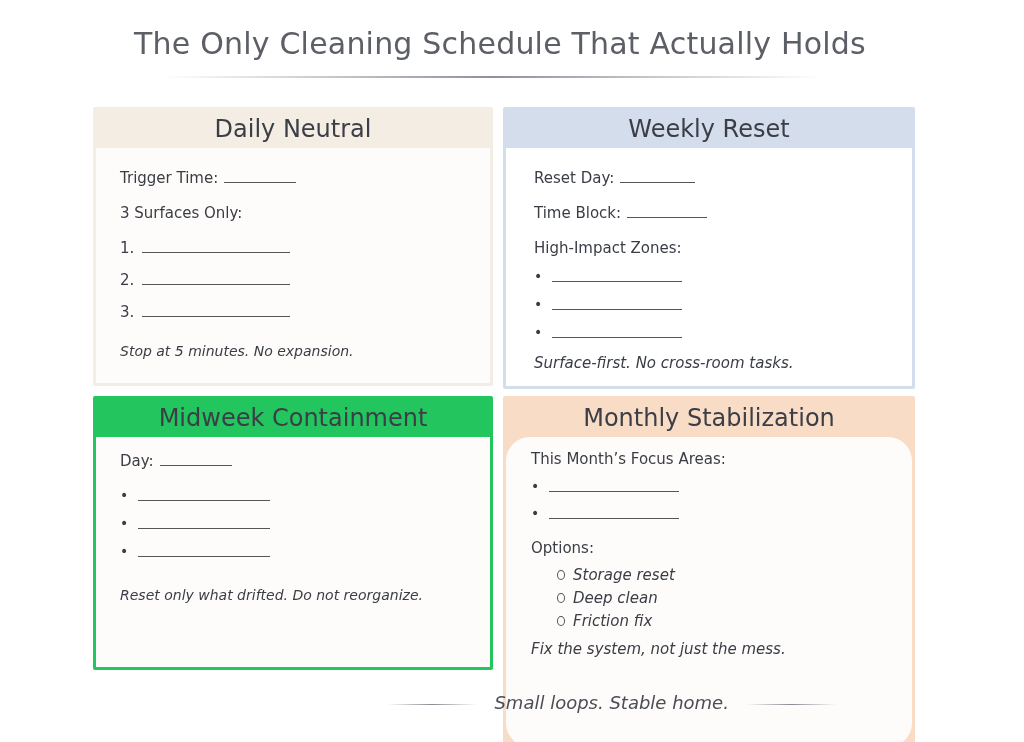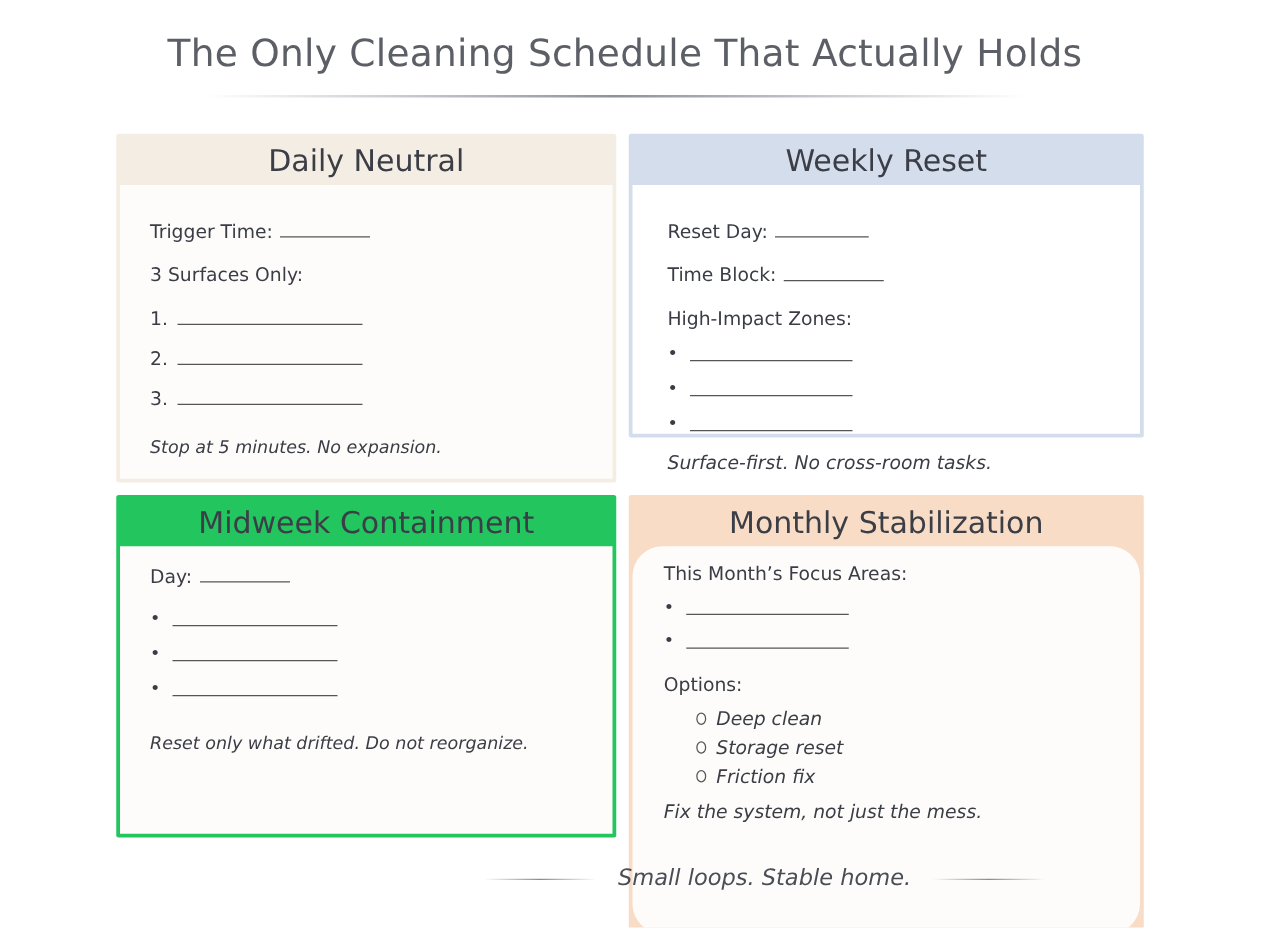--- a/index.html
+++ b/index.html
@@ -18,21 +18,21 @@
 
   .card {
     position: absolute; border-radius: 2px; padding: 3px;
   }
   .card-header {
     height: 38px; display: flex; align-items: center; justify-content: center;
     font-size: 24px; color: #3b3e46; font-family: "DejaVu Sans", sans-serif;
   }
   .card-body {
     background: #fdfcfa; position: absolute; left: 3px; right: 3px; bottom: 3px; top: 41px;
-    padding: 28px 0 0 24px;
+    padding: 21px 0 0 24px;
   }
   .line { font-size: 15px; color: #3a3d45; height: 35px; display: flex; align-items: flex-start; }
   .line .blank { display: inline-block; border-bottom: 1.2px solid #555; margin-left: 6px; height: 14px; }
   .num { width: 16px; display: inline-block; }
   .bullet { font-size: 14px; width: 12px; display: inline-block; }
   .note { font-size: 14px; font-style: italic; color: #3a3d45; }
 
   .opt { font-size: 15px; font-style: italic; height: 23px; padding-left: 26px; display: flex; align-items: center; }
   .opt .circ { display: inline-block; width: 8px; height: 10px; border: 1px solid #555; border-radius: 50%; margin-right: 8px; }
 
@@ -65,21 +65,21 @@
       <span class="blank" style="width:148px"></span>
     </div>
     <div class="line" style="height:40px">
       <span class="num">3.</span>
       <span class="blank" style="width:148px"></span>
     </div>
     <div class="note">Stop at 5 minutes. No expansion.</div>
   </div>
 </div>
 
-<div class="card" style="left:503px; top:107px; width:412px; height:243px; background:#d3ddeb;">
+<div class="card" style="left:503px; top:107px; width:412px; height:282px; background:#d3ddeb;">
   <div class="card-header">Weekly Reset</div>
   <div class="card-body" style="background:#ffffff; padding-left:28px;">
     <div class="line">
       <span>Reset Day:</span>
       <span class="blank" style="width:75px"></span>
     </div>
     <div class="line">
       <span>Time Block:</span>
       <span class="blank" style="width:80px"></span>
     </div>
@@ -131,25 +131,25 @@
       <span class="bullet">•</span>
       <span class="blank" style="width:130px"></span>
     </div>
     <div class="line" style="height:34px">
       <span class="bullet">•</span>
       <span class="blank" style="width:130px"></span>
     </div>
     <div class="line" style="height:24px">Options:</div>
     <div class="opt">
       <span class="circ"></span>
-      <span>Deep clean</span>
+      <span>Storage reset</span>
     </div>
     <div class="opt">
       <span class="circ"></span>
-      <span>Storage reset</span>
+      <span>Deep clean</span>
     </div>
     <div class="opt" style="margin-bottom:8px">
       <span class="circ"></span>
       <span>Friction fix</span>
     </div>
     <div class="note" style="font-size:15px">Fix the system, not just the mess.</div>
   </div>
 </div>
 
 <div class="footer">

